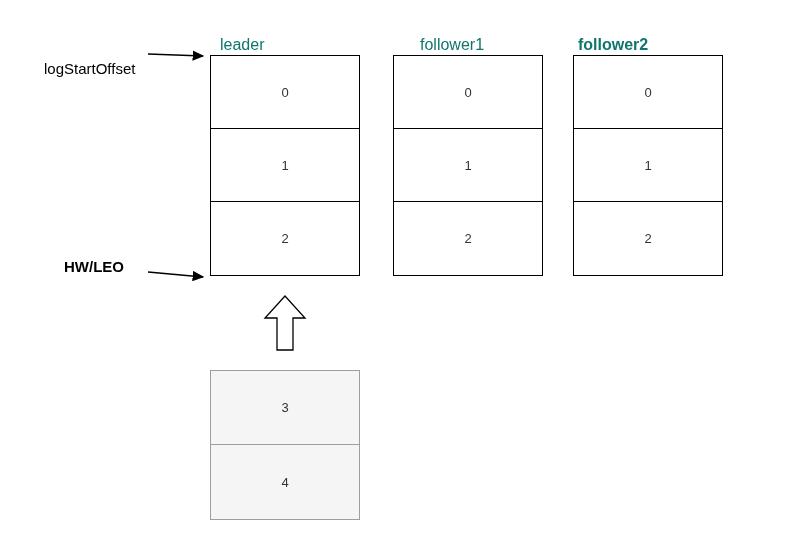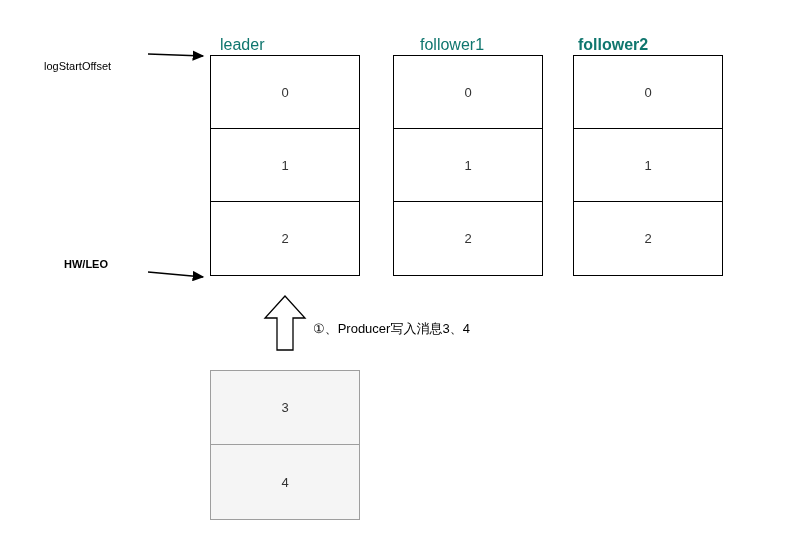--- a/index.html
+++ b/index.html
@@ -44,21 +44,21 @@
     border-bottom: none;
   }
   .partition-label {
     position: absolute;
     font-size: 16px;
     color: #0f766e;
     white-space: nowrap;
   }
   .side-label {
     position: absolute;
-    font-size: 11px;
+    font-size: 15px;
     color: #000000;
     white-space: nowrap;
   }
   .producer-box {
     position: absolute;
     left: 210px;
     top: 370px;
     width: 150px;
     background: #f5f5f5;
     border: 1px solid #9e9e9e;
@@ -129,20 +129,19 @@
     <div class="cell">1</div>
     <div class="cell">2</div>
   </div>
 
   <div class="partition" style="left:573px; top:55px;">
     <div class="cell">0</div>
     <div class="cell">1</div>
     <div class="cell">2</div>
   </div>
 
-  <div class="producer-note">①、Producer写入消息3、4</div>
 
   <div class="producer-box">
     <div class="cell">3</div>
     <div class="cell">4</div>
   </div>
 
 </div>
 
 </body></html>

